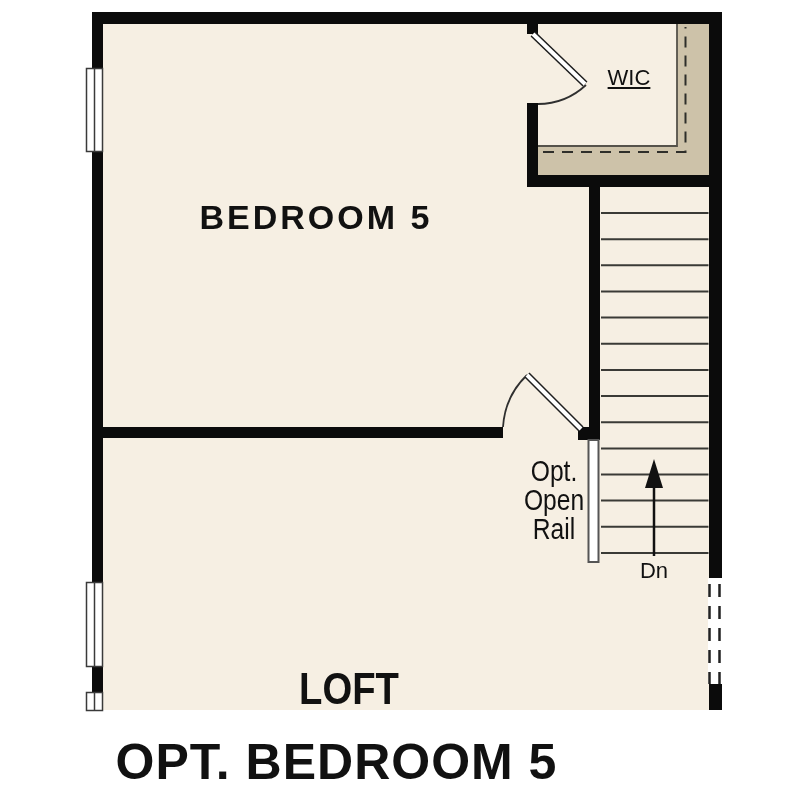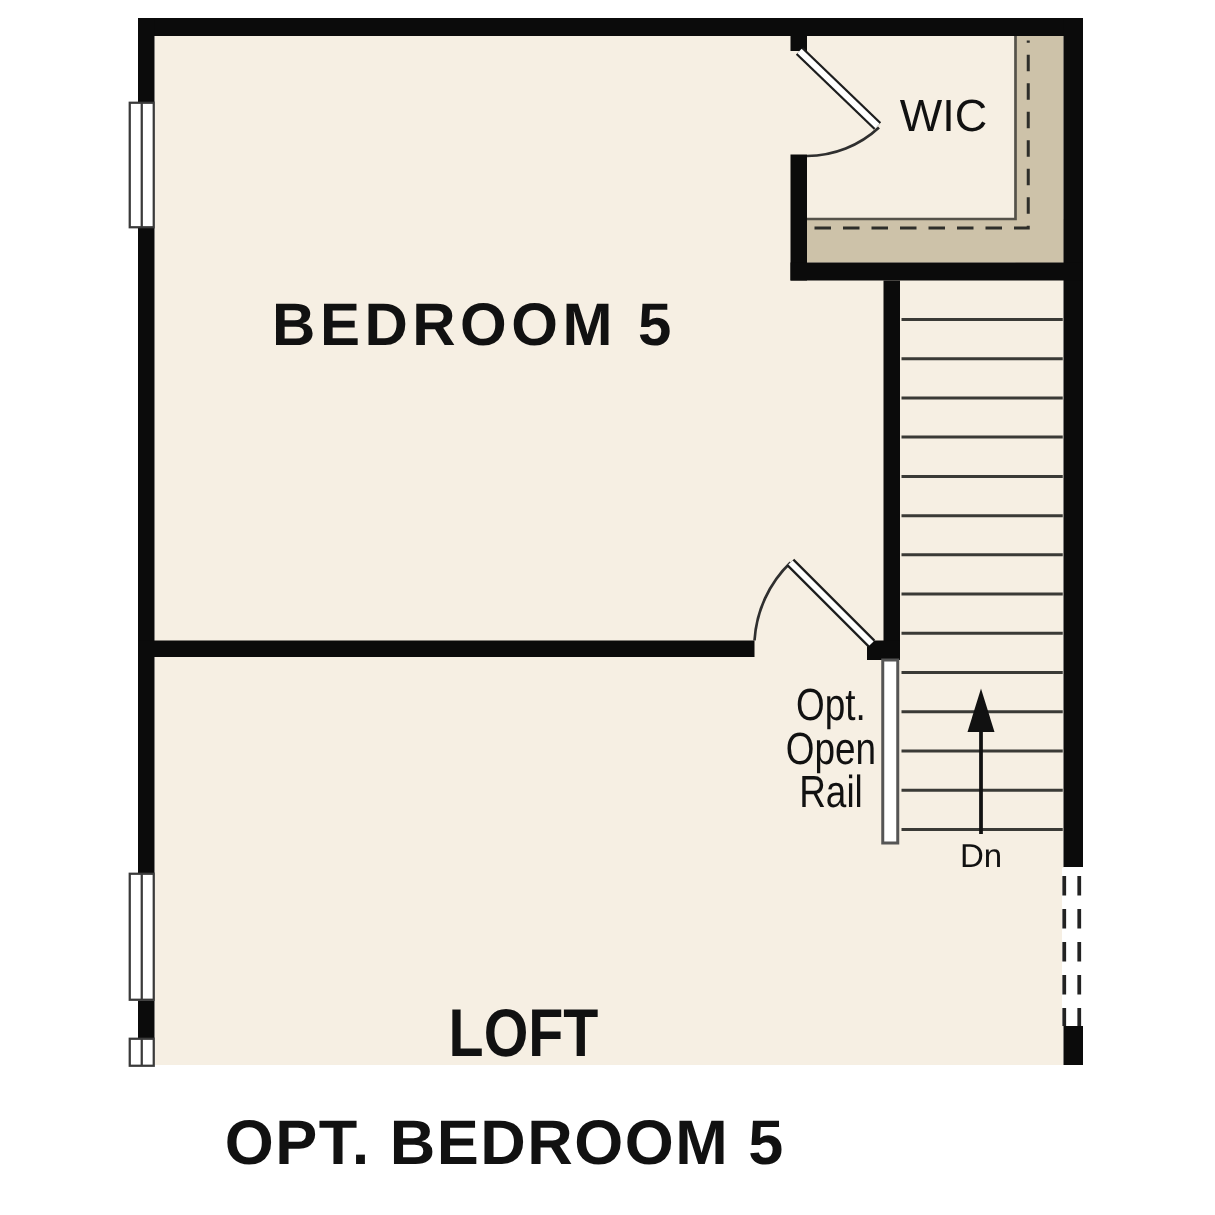--- a/index.html
+++ b/index.html
@@ -21,26 +21,26 @@
   .floor,.wall,.shelf{position:absolute;}
   .floor{background:var(--c-floor);}
   .wall{background:var(--c-wall);}
   .shelf{background:var(--c-shelf);}
   #linework{position:absolute;left:0;top:0;}
   .label{
     position:absolute;text-align:center;white-space:pre-line;
     color:var(--c-text);
   }
   .room-name{font-weight:bold;}
-  .lbl-bedroom{left:136px;top:200px;width:360px;font-size:40px;letter-spacing:3px;line-height:34px;}
-  .lbl-wic{left:569px;top:63px;width:120px;font-size:30px;line-height:30px;}
+  .lbl-bedroom{left:136px;top:200px;width:360px;font-size:34px;letter-spacing:3px;line-height:34px;}
+  .lbl-wic{left:569px;top:63px;width:120px;font-size:22px;line-height:30px;text-decoration:underline;}
   .lbl-loft{left:249px;top:666px;width:200px;font-size:45px;line-height:45px;transform:scaleX(.85);}
   .lbl-note{left:494px;top:456px;width:120px;font-size:30px;line-height:29px;transform:scaleX(.82);}
   .lbl-dn{left:614px;top:556px;width:80px;font-size:22px;line-height:30px;}
-  .lbl-title{left:0;top:740px;width:673px;font-size:42px;font-weight:bold;letter-spacing:1px;line-height:44px;}
+  .lbl-title{left:0;top:740px;width:673px;font-size:50px;font-weight:bold;letter-spacing:1px;line-height:44px;}
   
   [data-name="stair-treads"] line{stroke:var(--c-line);stroke-width:2;}
   .win rect{fill:#ffffff;stroke:#3a3a3a;stroke-width:1.5;}
   .win line{stroke:#3a3a3a;stroke-width:1.5;}
   .leaf-outline{stroke:#1d1d1d;stroke-width:7;}
   .leaf-fill{stroke:#ffffff;stroke-width:4;}
   .swing{fill:none;stroke:#2f2f2f;stroke-width:1.8;}
   .shelf-outline{fill:none;stroke:#55524a;stroke-width:1.8;}
   .shelf-dash{fill:none;stroke:#2e2e2a;stroke-width:2;stroke-dasharray:11 8;}
   .rail{fill:#ffffff;stroke:#555555;stroke-width:2;}

